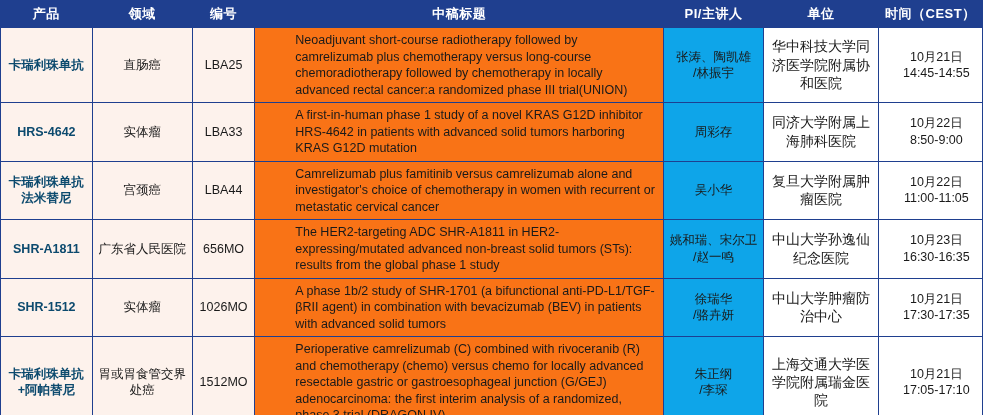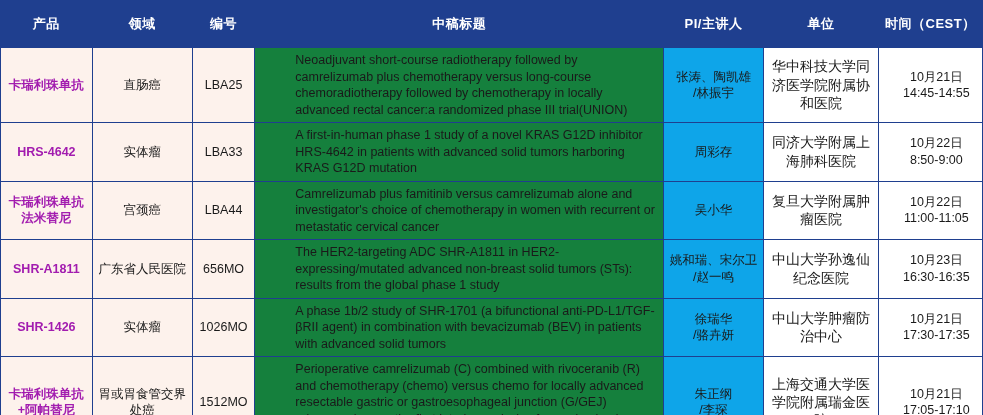--- a/index.html
+++ b/index.html
@@ -26,54 +26,54 @@
   table.schedule col.c4 { width: 96px; }
   table.schedule col.c5 { width: 110px; }
   table.schedule col.c6 { width: 100px; }
 
   thead th {
     background: #1f3f8f;
     color: #ffffff;
     font-size: 13px;
     font-weight: bold;
     text-align: center;
-    padding: 14px 2px;
+    padding: 4px 2px;
     border: 1px solid #1f3f8f;
     letter-spacing: 0.5px;
   }
   tbody td {
     border: 1px solid #1f3f8f;
     font-size: 12.5px;
     color: #1a1a1a;
     padding: 4px 5px;
     vertical-align: middle;
     line-height: 1.32;
     background: #ffffff;
   }
   tbody td.drug {
     text-align: center;
-    color: #a21caf;
+    color: #0c4a6e;
     font-weight: bold;
     font-size: 12.5px;
     background: #fdf2ec;
   }
   tbody td.field {
     text-align: center;
     font-size: 12.5px;
     background: #fdf2ec;
   }
   tbody td.code {
     text-align: center;
     font-size: 12.5px;
     background: #fdf2ec;
   }
   tbody td.title {
     text-align: left;
     font-size: 12.5px;
-    background: #15803d;
+    background: #f97316;
     padding-left: 40px;
   }
   tbody td.pi {
     text-align: center;
     font-size: 12.5px;
     background: #0ea5e9;
   }
   tbody td.org {
     text-align: center;
     font-size: 14px;
@@ -152,21 +152,21 @@
       <td class="field">广东省人民医院</td>
       <td class="code">656MO</td>
       <td class="title">The HER2-targeting ADC SHR-A1811 in HER2-expressing/mutated advanced non-breast solid tumors (STs): results from the global phase 1 study</td>
       <td class="pi">姚和瑞、宋尔卫
 /赵一鸣</td>
       <td class="org">中山大学孙逸仙纪念医院</td>
       <td class="time">10月23日
 16:30-16:35</td>
     </tr>
     <tr>
-      <td class="drug">SHR-1426</td>
+      <td class="drug">SHR-1512</td>
       <td class="field">实体瘤</td>
       <td class="code">1026MO</td>
       <td class="title">A phase 1b/2 study of SHR-1701 (a bifunctional anti-PD-L1/TGF-βRII agent) in combination with bevacizumab (BEV) in patients with advanced solid tumors</td>
       <td class="pi">徐瑞华
 /骆卉妍</td>
       <td class="org">中山大学肿瘤防治中心</td>
       <td class="time">10月21日
 17:30-17:35</td>
     </tr>
     <tr>

